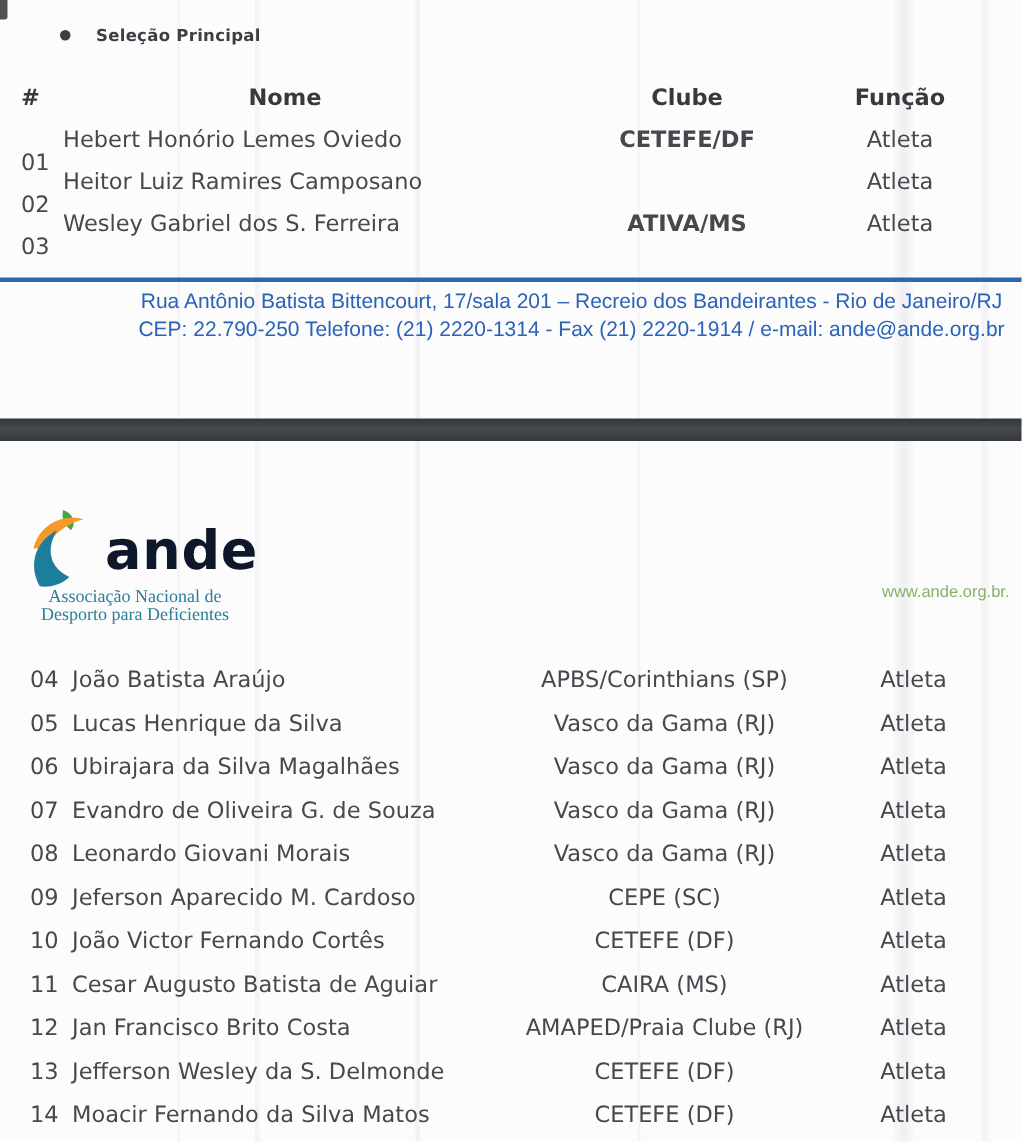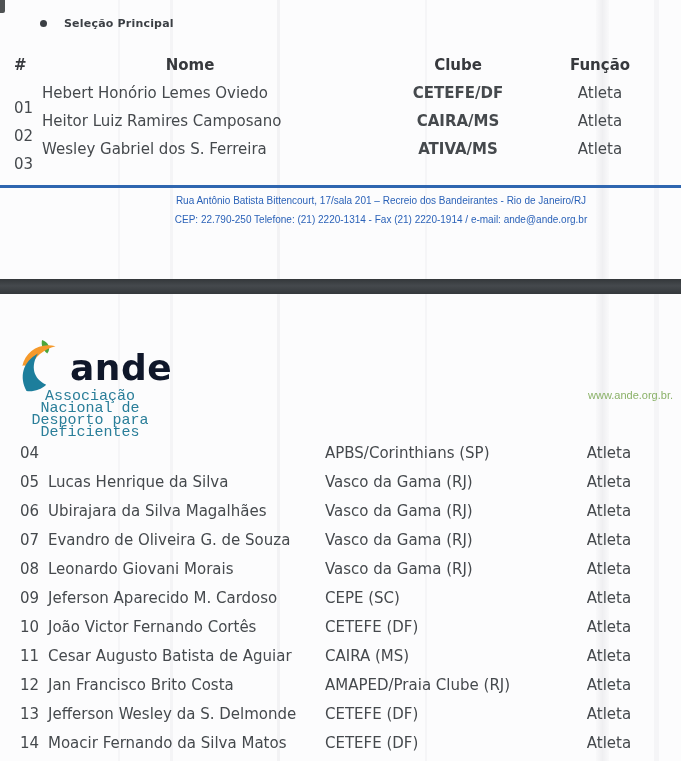--- a/index.html
+++ b/index.html
@@ -33,40 +33,40 @@
 
   .rows-p1{position:absolute;left:0;top:79px;width:681px;}
   .rows-p1 .trow{position:relative;height:28px;font-size:15px;color:#45494d;}
   .rows-p1 .trow > span{position:absolute;top:50%;transform:translateY(-50%);white-space:nowrap;}
   .rows-p1 .c-num{left:14px;margin-top:15px;}
   .rows-p1 .c-name{left:42px;}
   .rows-p1 .c-club{left:348px;width:220px;text-align:center;font-weight:bold;}
   .rows-p1 .c-role{left:555px;width:90px;text-align:center;}
 
   .footer-rule{position:absolute;left:0;top:185px;width:681px;height:3px;background:#2f66b0;}
-  .footer-block{position:absolute;left:85px;top:191px;width:592px;text-align:center;color:#2b62b8;font-size:10px;font-family:"Liberation Sans","DejaVu Sans",sans-serif;}
+  .footer-block{position:absolute;left:85px;top:191px;width:592px;text-align:center;color:#2b62b8;font-size:14px;font-family:"Liberation Sans","DejaVu Sans",sans-serif;}
   .footer-block .fline{height:19px;line-height:19px;white-space:nowrap;}
 
   
   .page-divider{position:absolute;left:0;top:279px;width:681px;height:15px;
     background:linear-gradient(180deg,#33373a 0%,#45494d 45%,#34383b 100%);}
 
   
   .logo{position:absolute;left:14px;top:338px;width:170px;}
   .logo-mark{position:absolute;left:4px;top:2px;}
   .logo-word{position:absolute;left:36px;top:12px;font-size:36px;font-weight:bold;color:#0f172a;letter-spacing:.5px;line-height:36px;margin-left:20px;}
-  .logo-tagline{position:absolute;left:0;top:53px;width:152px;text-align:center;color:#2a7e99;font-size:15px;line-height:12px;font-family:Liberation Mono, monospace;}
+  .logo-tagline{position:absolute;left:0;top:53px;width:152px;text-align:center;color:#2a7e99;font-size:12px;line-height:12px;font-family:Liberation Serif, serif;}
   .website{position:absolute;right:8px;top:389px;font-size:11px;color:#8ab168;font-family:"Liberation Sans","DejaVu Sans",sans-serif;}
 
   .rows-p2{position:absolute;left:0;top:438px;width:681px;}
   .rows-p2 .trow{position:relative;height:29px;font-size:15px;color:#45494d;}
   .rows-p2 .trow > span{position:absolute;top:50%;transform:translateY(-50%);white-space:nowrap;}
   .rows-p2 .c-num{left:20px;text-align:right;}
   .rows-p2 .c-name{left:48px;}
-  .rows-p2 .c-club{left:325px;width:260px;}
+  .rows-p2 .c-club{left:313px;width:260px;text-align:center;}
   .rows-p2 .c-role{left:563px;width:92px;text-align:center;}
 </style>
 </head>
 <body>
 
 <div class="scan-root">
 
   <div class="streak s1"></div>
   <div class="streak s2"></div>
   <div class="streak s3"></div>
@@ -92,21 +92,20 @@
       <div class="trow">
         <span class="c-num">01</span>
         <span class="c-name">Hebert Honório Lemes Oviedo</span>
         <span class="c-club">CETEFE/DF</span>
         <span class="c-role">Atleta</span>
       </div>
 
       <div class="trow">
         <span class="c-num">02</span>
         <span class="c-name">Heitor Luiz Ramires Camposano</span>
-        <span class="c-club">CAIRA/MS</span>
         <span class="c-role">Atleta</span>
       </div>
 
       <div class="trow">
         <span class="c-num">03</span>
         <span class="c-name">Wesley Gabriel dos S. Ferreira</span>
         <span class="c-club">ATIVA/MS</span>
         <span class="c-role">Atleta</span>
       </div>
     </div>
@@ -131,20 +130,21 @@
       <div>Desporto para Deficientes</div>
     </div>
   </div>
 
   <span class="website">www.ande.org.br.</span>
 
   <div class="rows-p2">
 
       <div class="trow">
         <span class="c-num">04</span>
+        <span class="c-name">João Batista Araújo</span>
         <span class="c-club">APBS/Corinthians (SP)</span>
         <span class="c-role">Atleta</span>
       </div>
 
       <div class="trow">
         <span class="c-num">05</span>
         <span class="c-name">Lucas Henrique da Silva</span>
         <span class="c-club">Vasco da Gama (RJ)</span>
         <span class="c-role">Atleta</span>
       </div>

